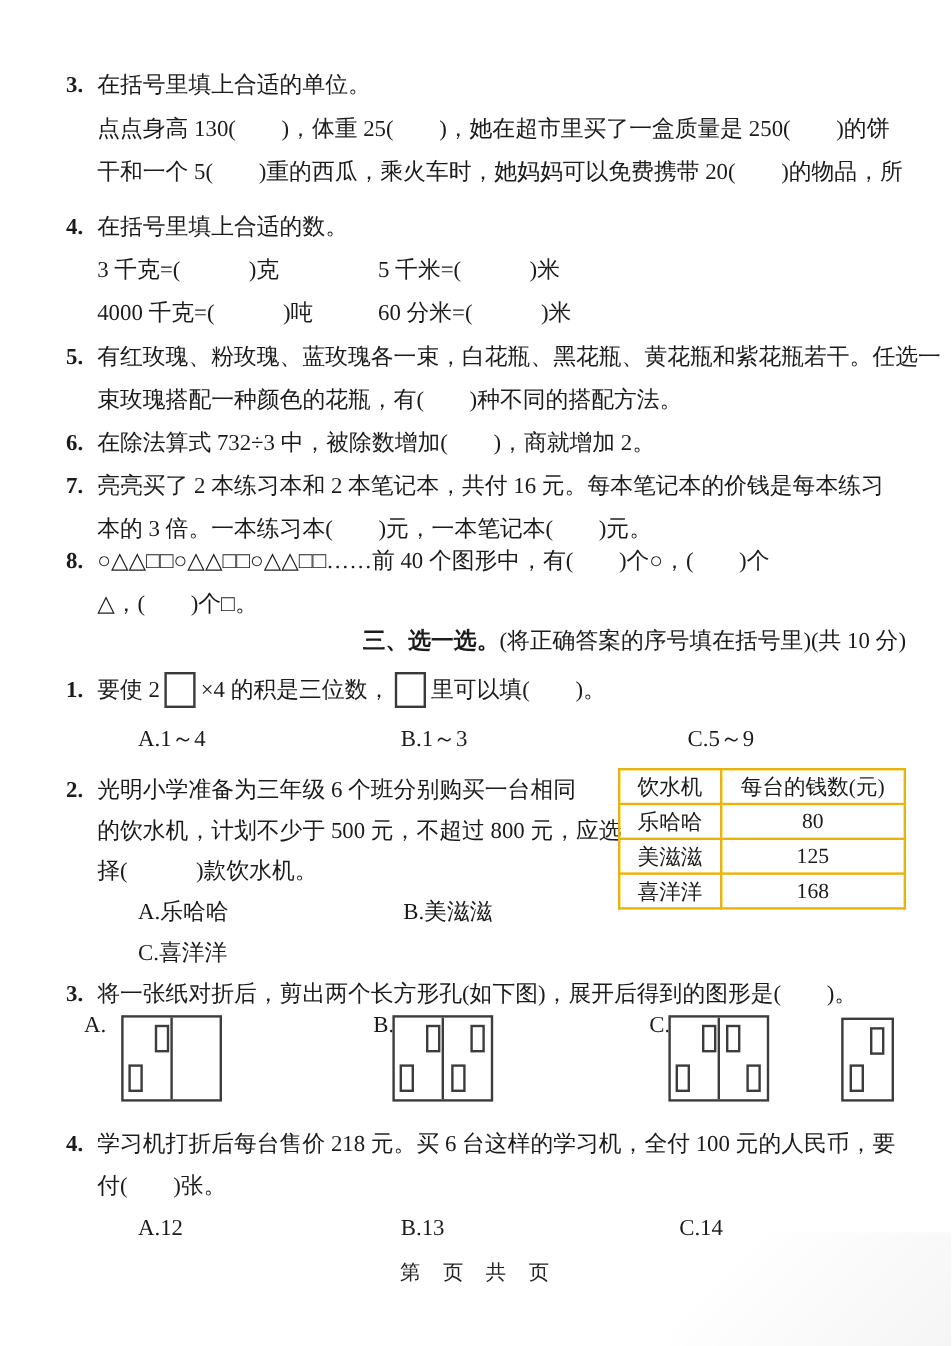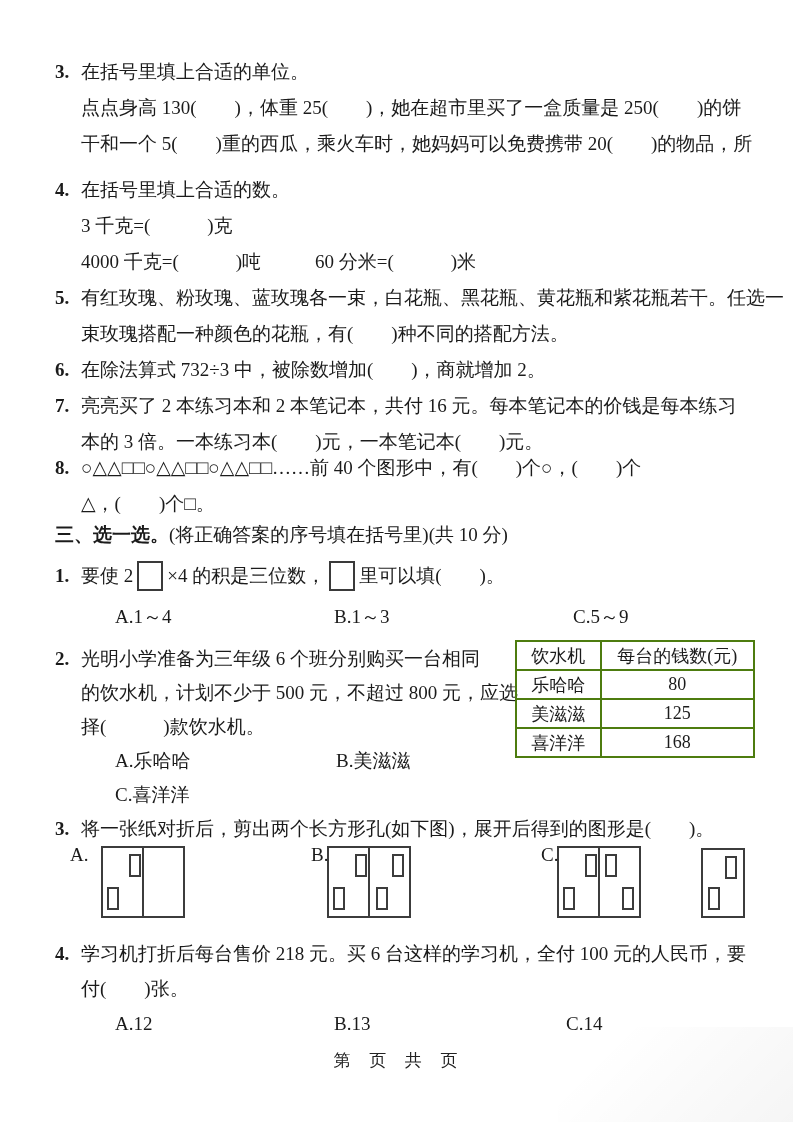--- a/index.html
+++ b/index.html
@@ -34,21 +34,21 @@
   .sec-h .note { font-weight:normal; }
 
   
   .boxrow { line-height:46px; height:46px; white-space:nowrap; }
   .blank-box { display:inline-block; width:26px; height:30px; border:2px solid #3a3a3a;
                box-sizing:border-box; vertical-align:middle; margin:0 4px 4px 4px; background:#fff; }
 
   
   .wtable { position:absolute; left:460px; top:-2px; border-collapse:collapse;
             font-size:18px; color:#1b1b1b; }
-  .wtable td { border:2px solid #4d7c0f; text-align:center; height:25px; padding:1px 7px; }
+  .wtable td { border:2px solid #eab308; text-align:center; height:25px; padding:1px 7px; }
   .wtable .cname { width:70px; } .wtable .cprice { width:140px; }
 
   
   .diagrams { position:relative; height:84px; margin-left:-26px; }
   .dlabel { position:absolute; top:-2px; font-size:19px; }
   .drect { position:absolute; top:0; width:84px; height:72px; border:2px solid #3c3c3c;
            box-sizing:border-box; background:#fff; }
   .drect.folded { width:44px; height:70px; top:2px; }
   .dcenter { position:absolute; left:50%; top:0; bottom:0; width:2px;
              background:#3c3c3c; transform:translateX(-1px); }
@@ -61,21 +61,21 @@
   .hC3 { left:4px; bottom:6px; }.hC4 { right:5px; bottom:6px; }
   .hF1 { right:6px; top:6px; }  .hF2 { left:5px; bottom:6px; }
 
   .footer { position:relative; margin-left:-55px; width:793px; text-align:center;
             margin-top:8px; font-size:17px; word-spacing:10px; letter-spacing:2px;
             font-family:"Liberation Sans","DejaVu Sans",sans-serif; color:#222; }
   .scan-shadow { position:absolute; right:0; bottom:0; width:235px; height:95px;
                  background:linear-gradient(135deg, rgba(0,0,0,0) 20%, rgba(0,0,0,0.04) 100%);
                  pointer-events:none; }
 
-  .mt10 { margin-top:10px; } .mtn10 { margin-top:-10px; } .mtn5 { margin-top:-5px; }
+  .mt10 { margin-top:10px; } .mtn10 { margin-top:-10px; } .mtn5 { margin-top:-5px;text-align:right; }
   .mt7 { margin-top:7px; } .mt6 { margin-top:6px; }
 </style>
 </head>
 <body>
 
 <div class="page">
 
   <section>
 
     <div class="q">
@@ -83,20 +83,21 @@
       <div class="line">在括号里填上合适的单位。</div>
       <div class="line">点点身高 130(　　)，体重 25(　　)，她在超市里买了一盒质量是 250(　　)的饼</div>
       <div class="line">干和一个 5(　　)重的西瓜，乘火车时，她妈妈可以免费携带 20(　　)的物品，所</div>
     </div>
 
     <div class="q mt10">
       <span class="qnum">4.</span>
       <div class="line">在括号里填上合适的数。</div>
       <div class="line cols">
         <span class="c1">3 千克=(　　　)克</span>
+        <span class="c2">5 千米=(　　　)米</span>
       </div>
       <div class="line cols">
         <span class="c1">4000 千克=(　　　)吨</span>
         <span class="c3">60 分米=(　　　)米</span>
       </div>
     </div>
 
     <div class="q">
       <span class="qnum">5.</span>
       <div class="line">有红玫瑰、粉玫瑰、蓝玫瑰各一束，白花瓶、黑花瓶、黄花瓶和紫花瓶若干。任选一</div>

